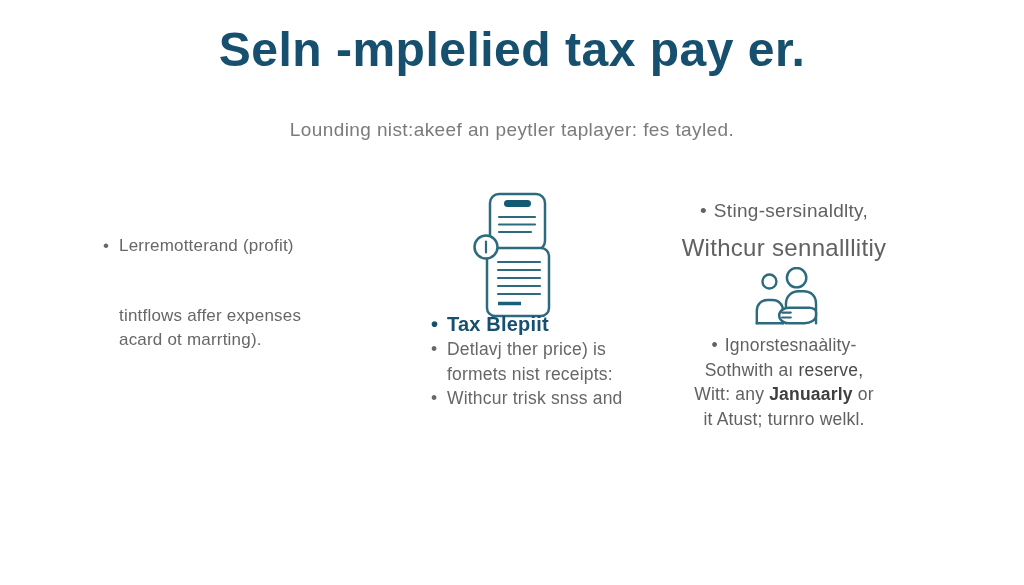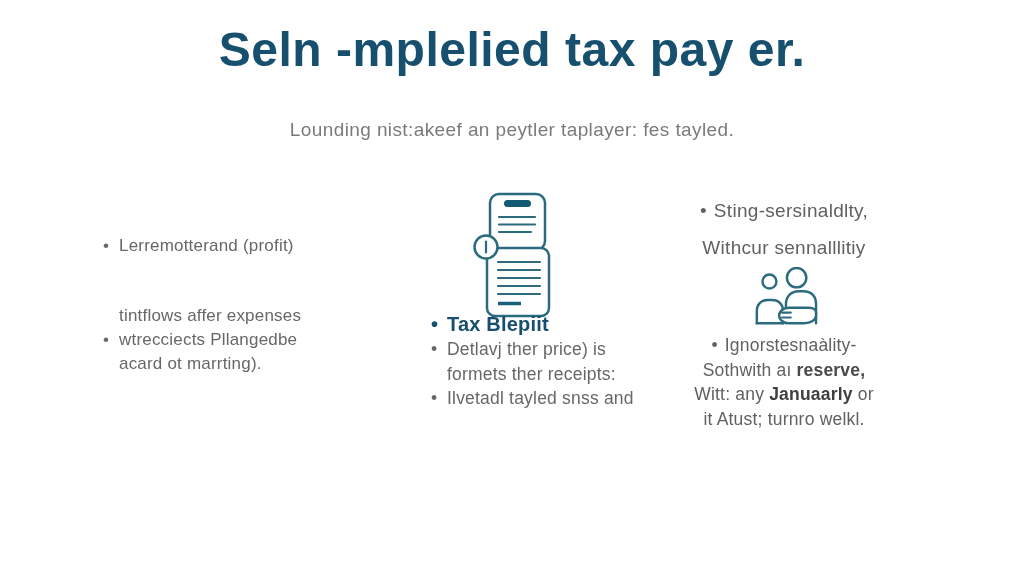--- a/index.html
+++ b/index.html
@@ -84,25 +84,25 @@
 
   
   .col-right {
     left: 655px;
     top: 198px;
     width: 258px;
     text-align: center;
     color: #616161;
   }
   .rc-top-line1 { font-size: 19px; line-height: 26px; letter-spacing: 0.3px; }
-  .rc-top-line2 { font-size: 19px; line-height: 26px; margin-top: 11px; letter-spacing: 0.3px; }
+  .rc-top-line2 { font-size: 24px; line-height: 26px; margin-top: 11px; letter-spacing: 0.3px; }
   .hand-icon-wrap { margin-top: 6px; height: 66px; display: flex; justify-content: center; }
   .rc-bottom { font-size: 17.5px; line-height: 24.5px; letter-spacing: 0.2px; }
   .bold-dark { font-weight: 700; color: #3f3f3f; }
-  .semibold-dark { font-weight: 700; color: #4a4a4a; }
+  .semibold-dark { font-weight: 400; color: #4a4a4a; }
 
   svg .stroke {
     fill: none;
     stroke: #2c6b7e;
     stroke-width: 2.5;
     stroke-linecap: round;
     stroke-linejoin: round;
   }
   svg .thin { stroke-width: 2.2; }
   svg .page { fill: #ffffff; }
@@ -115,21 +115,20 @@
 
 <div class="slide">
 
   <h1 class="title">Seln -mplelied tax pay er.</h1>
   <p class="subtitle">Lounding nist:akeef an peytler taplayer: fes tayled.</p>
 
   <div class="col col-left">
     <div class="line has-bullet"><span class="marker">•</span><span>Lerremotterand (profit)</span></div>
     <div class="block2">
       <div class="line"><span>tintflows affer expenses</span></div>
-      <div class="line has-bullet"><span class="marker">•</span><span>wtrecciects Pllangedbe</span></div>
       <div class="line"><span>acard ot marrting).</span></div>
     </div>
   </div>
 
   <div class="doc-icon-wrap">
     <svg width="92" height="134" viewBox="0 0 92 134">
       <rect class="stroke page" x="29" y="4" width="55" height="56" rx="9"></rect>
       <rect class="darkfill" x="43" y="10" width="27" height="7" rx="3.5"></rect>
       <line class="stroke thin" x1="38" y1="27" x2="74" y2="27"></line>
       <line class="stroke thin" x1="38" y1="34.5" x2="74" y2="34.5"></line>
@@ -142,22 +141,22 @@
       <line class="stroke thin" x1="37" y1="104" x2="79" y2="104"></line>
       <line class="darkline" x1="37" y1="113.5" x2="60" y2="113.5"></line>
       <circle class="stroke page" cx="25" cy="57" r="11.5" stroke-width="2.2"></circle>
       <line class="stroke thin" x1="25" y1="51.5" x2="25" y2="62.5"></line>
     </svg>
   </div>
 
   <div class="col col-center">
     <div class="line has-bullet center-heading"><span class="marker">•</span><span>Tax Blepiit</span></div>
     <div class="line has-bullet"><span class="marker">•</span><span>Detlavj ther price) is</span></div>
-    <div class="line"><span>formets ther receipts:</span></div>
-    <div class="line has-bullet"><span class="marker">•</span><span>Ilvetadl tayled snss and</span></div>
+    <div class="line"><span>formets nist receipts:</span></div>
+    <div class="line has-bullet"><span class="marker">•</span><span>Withcur trisk snss and</span></div>
   </div>
 
   <div class="col col-right">
     <div class="rc-top-line1"><span class="marker inline">•</span><span>Sting-sersinaldlty,</span></div>
     <div class="rc-top-line2"><span>Withcur sennalllitiy</span></div>
 
     <div class="hand-icon-wrap">
       <svg width="80" height="66" viewBox="0 0 80 68">
         <circle class="stroke" cx="25" cy="15" r="7.2"></circle>
         <circle class="stroke" cx="53" cy="11" r="10"></circle>

